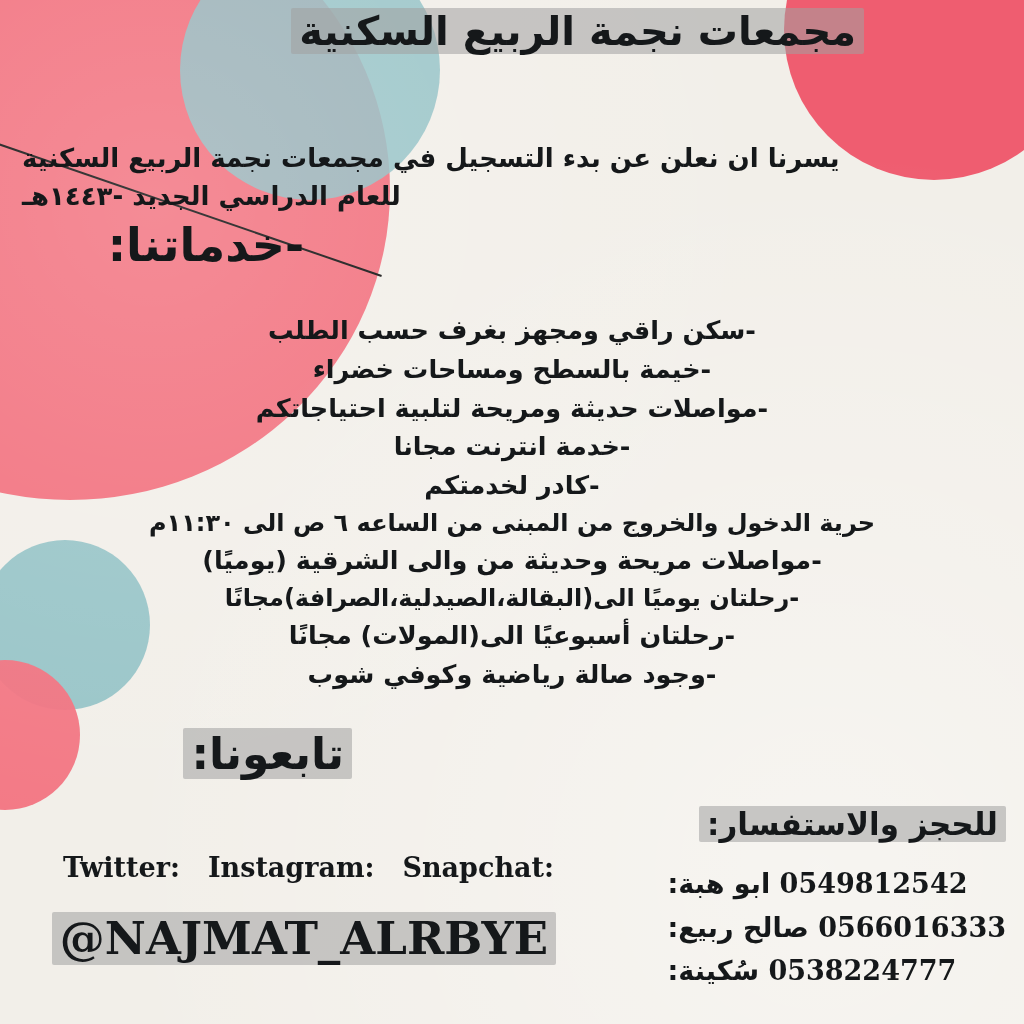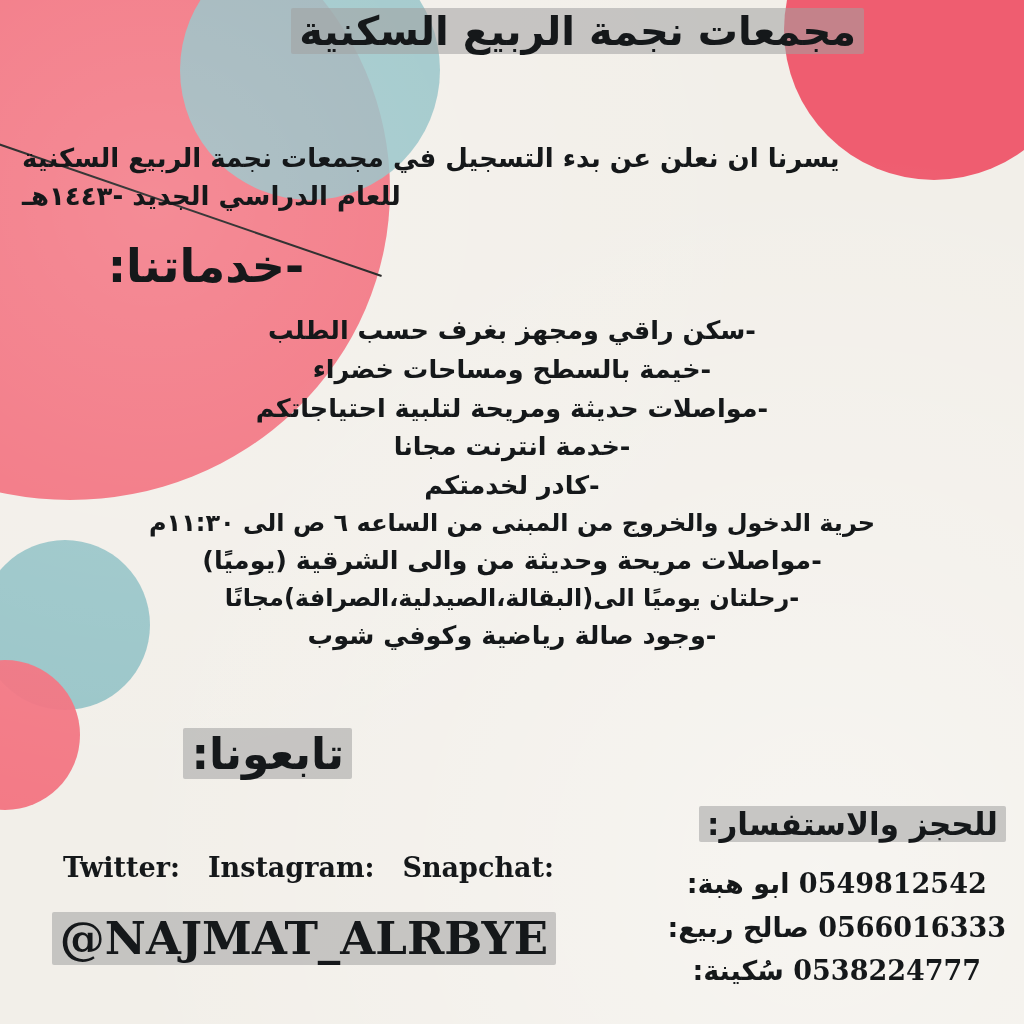--- a/index.html
+++ b/index.html
@@ -126,21 +126,21 @@
     line-height: 1.45;
     font-weight: 600;
   }
   .intro .l2 {
     display: block;
     padding-left: 0;
   }
 
   .services-head {
     position: absolute;
-    top: 239px;
+    top: 218px;
     right: 720px;
     font-size: 46px;
     font-weight: 700;
     white-space: nowrap;
   }
 
   .svc-list {
     position: absolute;
     top: 296px;
     right: 18px;
@@ -200,21 +200,21 @@
     font-weight: 700;
     white-space: nowrap;
   }
   .contacts {
     position: absolute;
     top: 862px;
     right: 18px;
     margin: 0;
     padding: 0;
     list-style: none;
-    text-align: center;
+    text-align: left;
     font-size: 27px;
     font-weight: 700;
     line-height: 1.62;
   }
   .contacts li { white-space: nowrap; }
   .contacts .num {
     direction: ltr;
     display: inline-block;
     font-family: "DejaVu Serif", serif;
   }
@@ -252,20 +252,21 @@
 
     <ul class="svc-list">
       <li>-سكن راقي ومجهز بغرف حسب الطلب</li>
       <li>-خيمة بالسطح ومساحات خضراء</li>
       <li>-مواصلات حديثة ومريحة لتلبية احتياجاتكم</li>
       <li>-خدمة انترنت مجانا</li>
       <li>-كادر لخدمتكم</li>
       <li class="wide">حرية الدخول والخروج من المبنى من الساعه ٦ ص الى ١١:٣٠م</li>
       <li>-مواصلات مريحة وحديثة من والى الشرقية (يوميًا)</li>
       <li class="wide">-رحلتان يوميًا الى(البقالة،الصيدلية،الصرافة)مجانًا</li>
+      <li>-رحلتان أسبوعيًا الى(المولات) مجانًا</li>
       <li>-وجود صالة رياضية وكوفي شوب</li>
     </ul>
 
     <div class="follow-head">
       <span class="hl">تابعونا:</span>
     </div>
 
     <div class="social-row">
       <span>Twitter:</span>
       <span>Instagram:</span>

